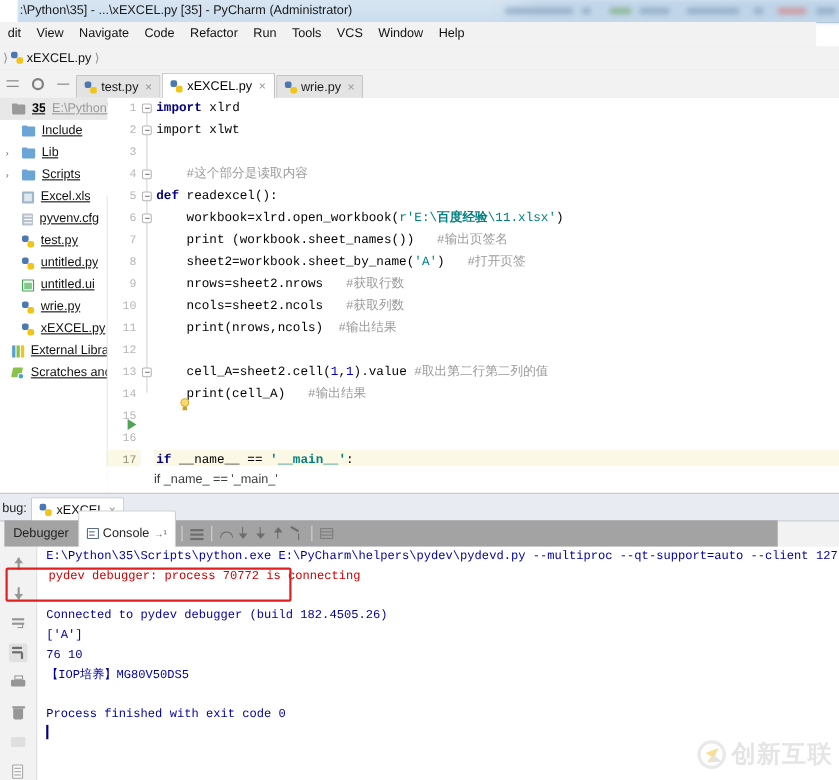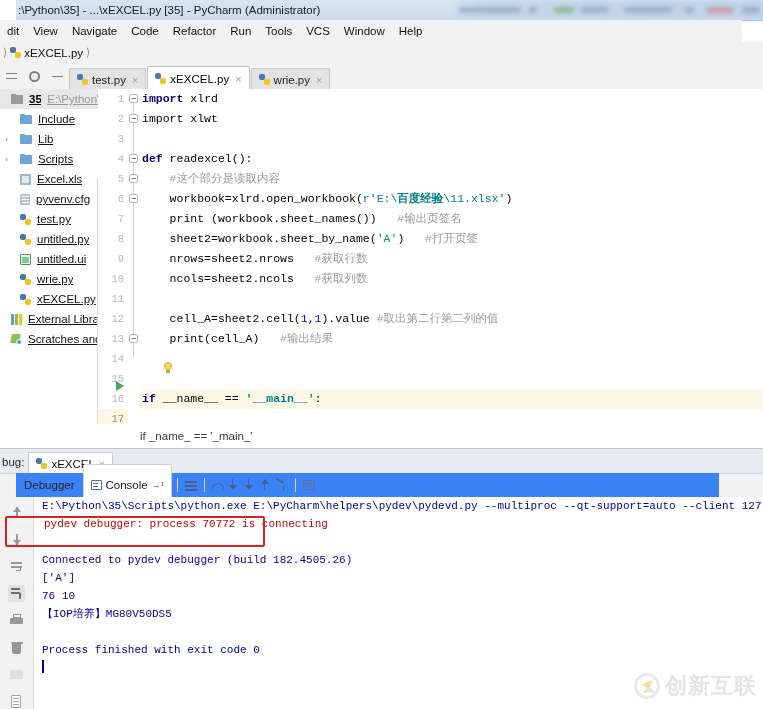--- a/index.html
+++ b/index.html
@@ -173,22 +173,22 @@
   }
   .dbglabel{font-size:11.5px;color:#222;padding:0 4px 5px 2px;}
   .dbgtab{
     display:flex;align-items:center;gap:4px;height:21px;padding:0 7px;
     background:#fff;border:1px solid #c4c8cf;border-bottom:none;border-radius:2px 2px 0 0;
     font-size:11.5px;color:#111;position:relative;top:1px;cursor:pointer;
   }
   .dbgtab .x{color:#9a9a9a;font-size:11px;}
 
   .dbgtoolbar{
-    position:absolute;left:16px;top:24px;width:703px;height:24px;
-    background:#3b82f6;border-bottom:1px solid #dcdcdc;display:flex;align-items:center;
+    position:absolute;left:4px;top:24px;width:703px;height:24px;
+    background:#a3a3a3;border-bottom:1px solid #dcdcdc;display:flex;align-items:center;
   }
   .subtab{
     font-size:11.5px;color:#222;padding:3px 8px;cursor:pointer;display:flex;align-items:center;gap:4px;
   }
   .subtab.active{background:#ffffff;border:1px solid #cfcfcf;border-radius:2px;padding:14px 7px;}
   .consoleico{width:11px;height:10px;border:1.4px solid #5a6b85;border-radius:1px;box-sizing:border-box;position:relative;flex:none;}
   .consoleico:after{content:"";position:absolute;left:1.5px;top:2px;width:5px;height:1px;background:#5a6b85;box-shadow:0 3px 0 #5a6b85;}
   .tsep{width:1px;height:14px;background:#d3d3d3;margin:0 5px;}
   .tico{width:16px;height:16px;position:relative;opacity:.62;cursor:pointer;}
   .ti-lines:before{content:"";position:absolute;left:2px;top:4px;width:12px;height:1.5px;background:#4d4d4d;box-shadow:0 4px 0 #4d4d4d,0 8px 0 #4d4d4d;}
@@ -442,27 +442,28 @@
         <div class="foldmark" style="top:65px;"></div>
         <div class="foldmark" style="top:85px;"></div>
         <div class="foldmark" style="top:105px;"></div>
         <div class="foldmark" style="top:245px;"></div>
       </div>
 
       <div class="codebox">
         <div class="cl"><span class="kw">import</span><span class="pl"> xlrd</span></div>
         <div class="cl"><span class="pl">import xlwt</span></div>
         <div class="cl">&nbsp;</div>
+        <div class="cl">&nbsp;&nbsp;&nbsp;&nbsp;<span class="cm">#这个部分是读取内容</span></div>
         <div class="cl"><span class="kw">def</span><span class="pl"> readexcel():</span></div>
-        <div class="cl">&nbsp;&nbsp;&nbsp;&nbsp;<span class="cm">#这个部分是读取内容</span></div>
         <div class="cl">&nbsp;&nbsp;&nbsp;&nbsp;<span class="pl">workbook=xlrd.open_workbook(</span><span class="str">r'E:\</span><span class="strb">百度经验</span><span class="str">\11.xlsx'</span><span class="pl">)</span></div>
         <div class="cl">&nbsp;&nbsp;&nbsp;&nbsp;<span class="pl">print (workbook.sheet_names())&nbsp;&nbsp;&nbsp;</span><span class="cm">#输出页签名</span></div>
         <div class="cl">&nbsp;&nbsp;&nbsp;&nbsp;<span class="pl">sheet2=workbook.sheet_by_name(</span><span class="str">'A'</span><span class="pl">)&nbsp;&nbsp;&nbsp;</span><span class="cm">#打开页签</span></div>
         <div class="cl">&nbsp;&nbsp;&nbsp;&nbsp;<span class="pl">nrows=sheet2.nrows&nbsp;&nbsp;&nbsp;</span><span class="cm">#获取行数</span></div>
         <div class="cl">&nbsp;&nbsp;&nbsp;&nbsp;<span class="pl">ncols=sheet2.ncols&nbsp;&nbsp;&nbsp;</span><span class="cm">#获取列数</span></div>
+        <div class="cl">&nbsp;&nbsp;&nbsp;&nbsp;<span class="pl">print(nrows,ncols)&nbsp;&nbsp;</span><span class="cm">#输出结果</span></div>
         <div class="cl">&nbsp;</div>
         <div class="cl">&nbsp;&nbsp;&nbsp;&nbsp;<span class="pl">cell_A=sheet2.cell(</span><span class="num">1</span><span class="pl">,</span><span class="num">1</span><span class="pl">).value </span><span class="cm">#取出第二行第二列的值</span></div>
         <div class="cl">&nbsp;&nbsp;&nbsp;&nbsp;<span class="pl">print(cell_A)&nbsp;&nbsp;&nbsp;</span><span class="cm">#输出结果</span></div>
         <div class="cl">&nbsp;</div>
         <div class="cl">&nbsp;</div>
         <div class="cl cur"><span class="kw">if</span><span class="pl"> __name__ == </span><span class="strb">'__main__'</span><span class="pl">:</span></div>
 
       </div>
 
       <div class="bulb" style="left:64px;top:273px;">

